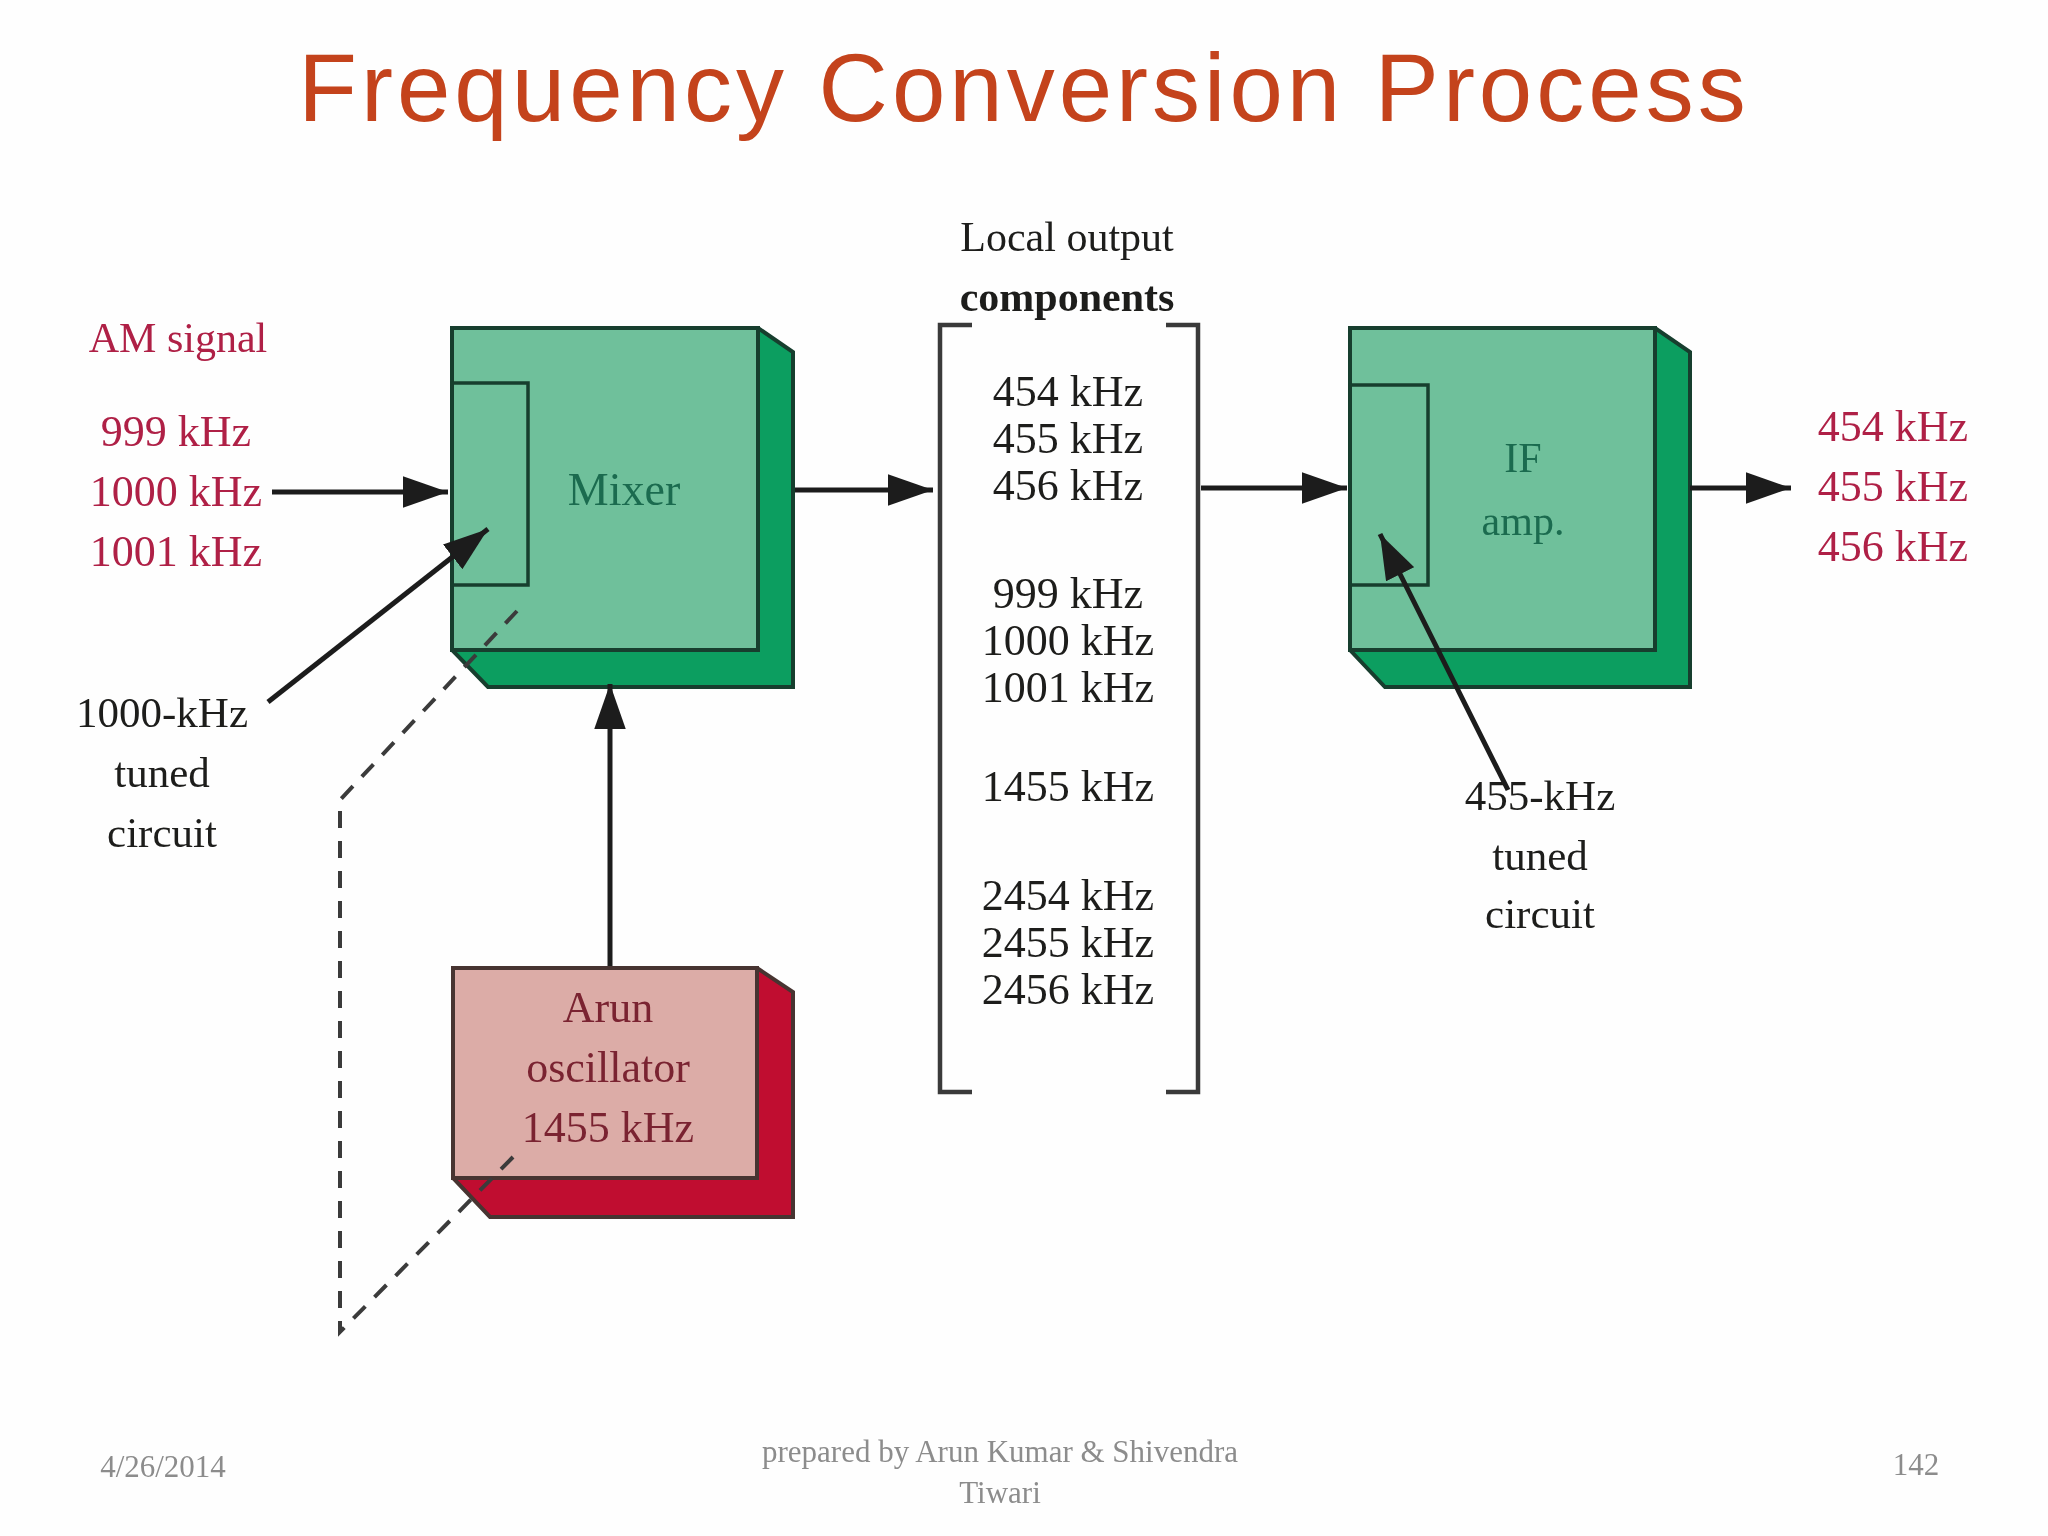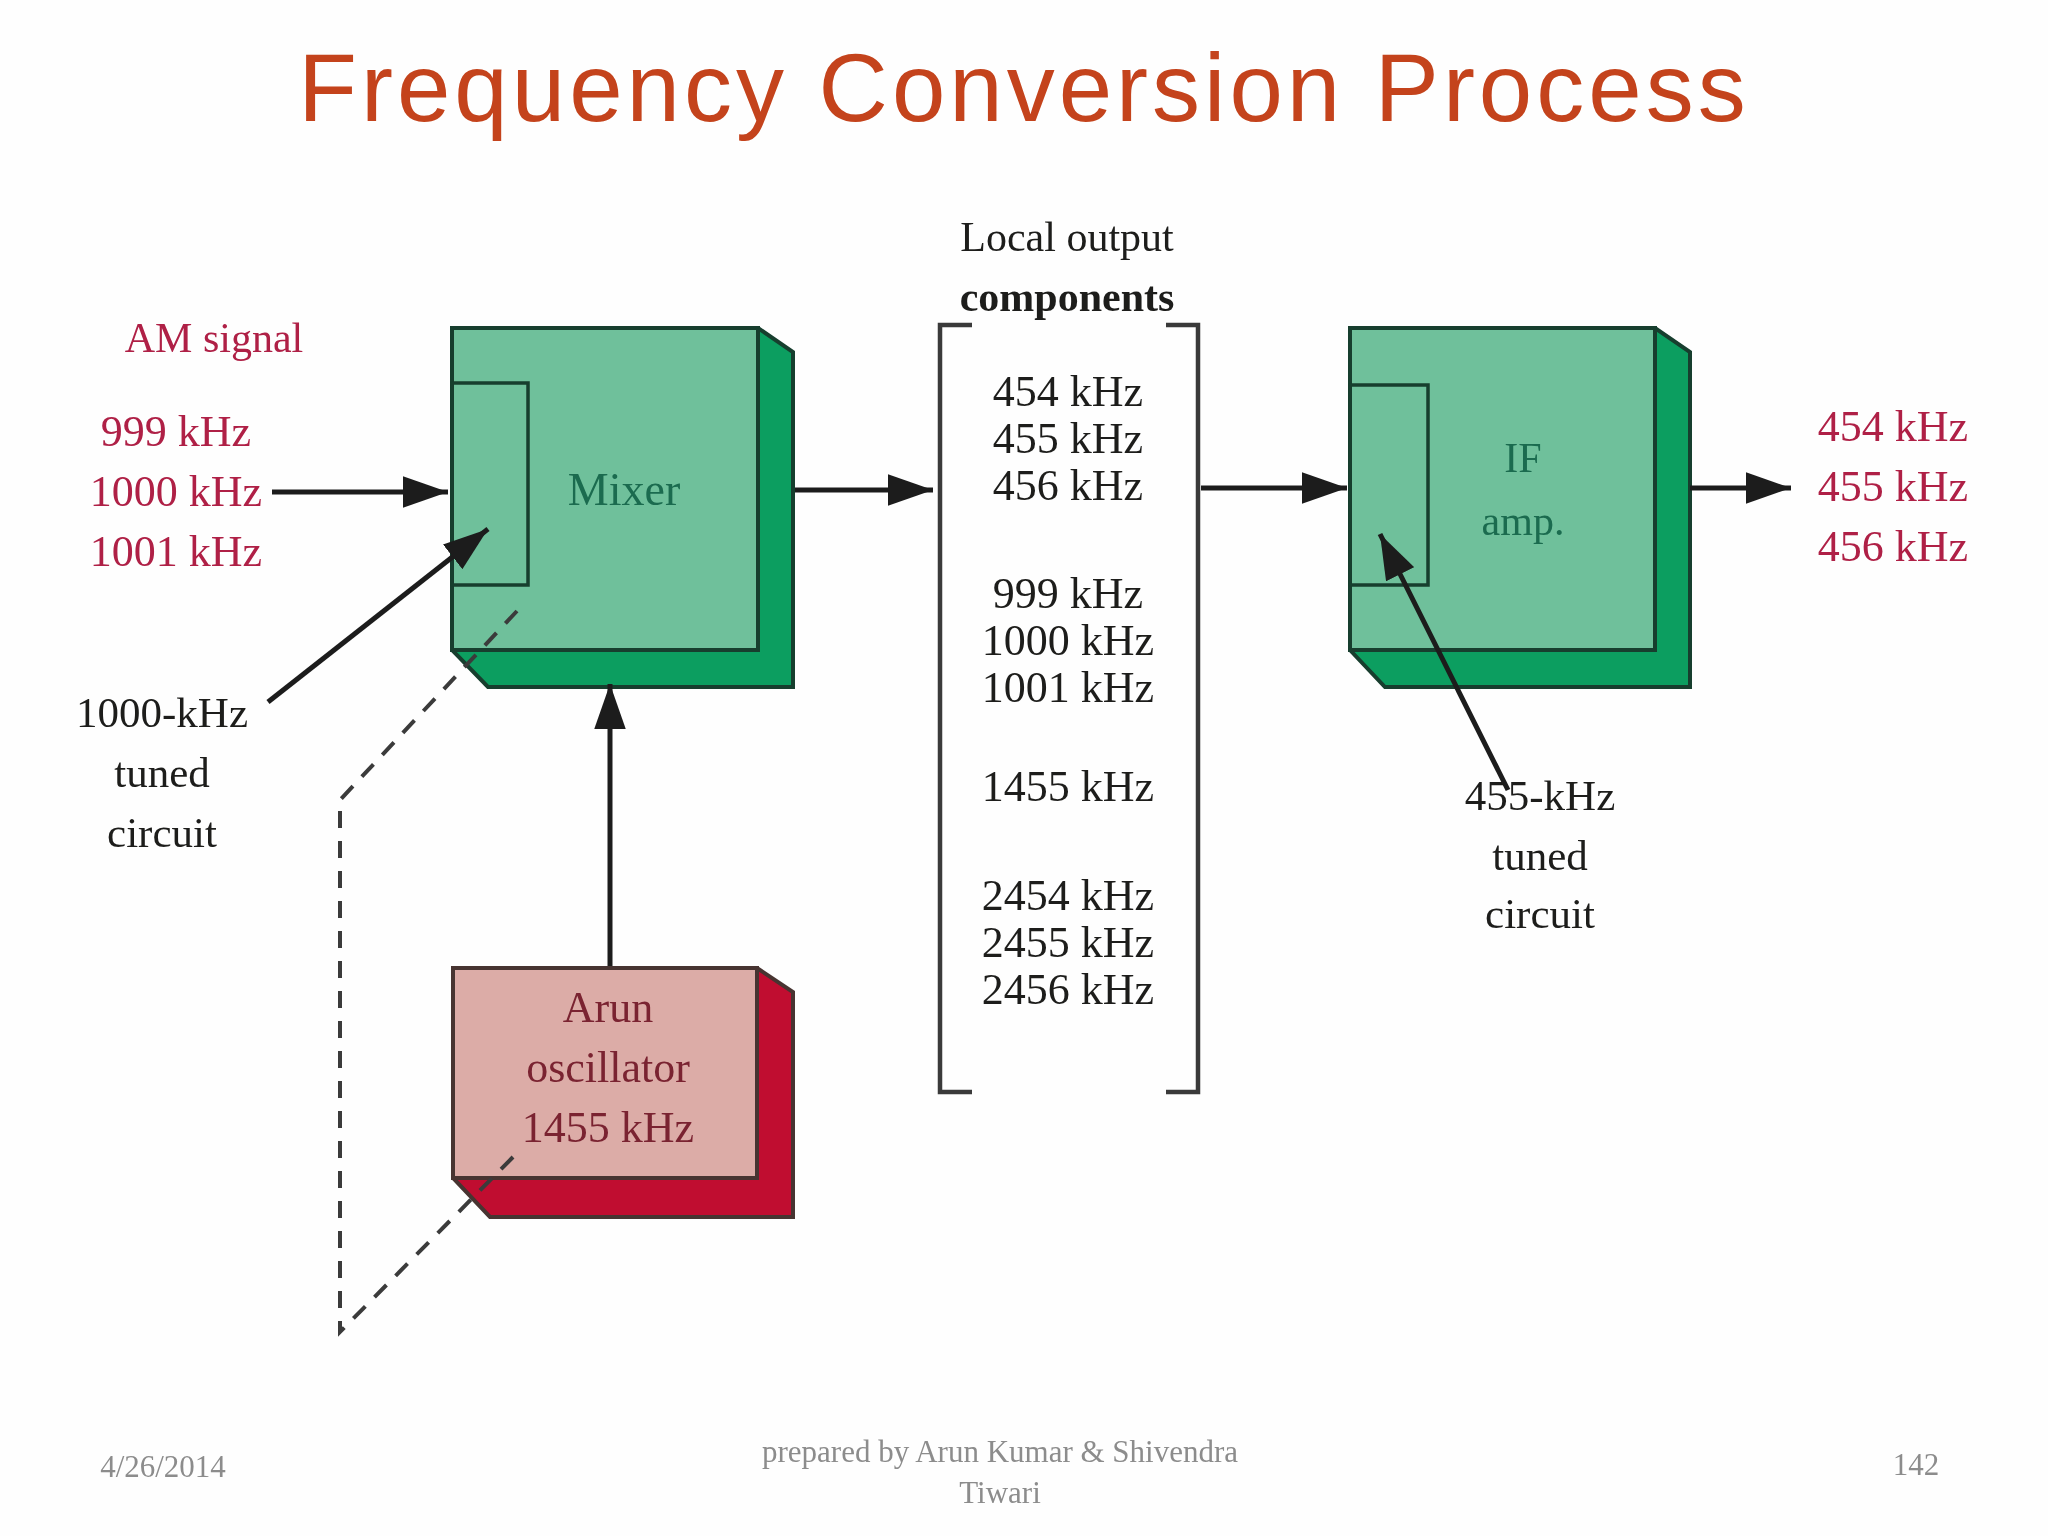--- a/index.html
+++ b/index.html
@@ -64,21 +64,21 @@
     <line class="arrow" marker-end="url(#ah)" x1="795" y1="490" x2="933" y2="490"></line>
     <line class="arrow" marker-end="url(#ah)" x1="1201" y1="488" x2="1347" y2="488"></line>
     <line class="arrow" marker-end="url(#ah)" x1="1690" y1="488" x2="1791" y2="488"></line>
     <line class="arrow" marker-end="url(#ah)" x1="610" y1="966" x2="610" y2="684"></line>
     <line class="arrow" marker-end="url(#ah)" x1="268" y1="702" x2="488" y2="529"></line>
     <line class="arrow" marker-end="url(#ah)" x1="1508" y1="790" x2="1380" y2="534"></line>
   </svg>
 
   <div class="ctr title" style="left:1024px; top:88px;">Frequency Conversion Process</div>
 
-  <div class="ctr crimson f42" style="left:178px; top:338px;margin-left:36px;">AM signal</div>
+  <div class="ctr crimson f42" style="left:178px; top:338px;">AM signal</div>
   <div class="ctr crimson f44" style="left:176px; top:432px;">999 kHz</div>
   <div class="ctr crimson f44" style="left:176px; top:492px;">1000 kHz</div>
   <div class="ctr crimson f44" style="left:176px; top:552px;">1001 kHz</div>
 
   <div class="ctr gtext f46" style="left:612px; top:490px;margin-left:12px;">Mixer</div>
 
   <div class="ctr ink f43" style="left:162px; top:712px;">1000-kHz</div>
   <div class="ctr ink f43" style="left:162px; top:772px;">tuned</div>
   <div class="ctr ink f43" style="left:162px; top:832px;">circuit</div>
 

